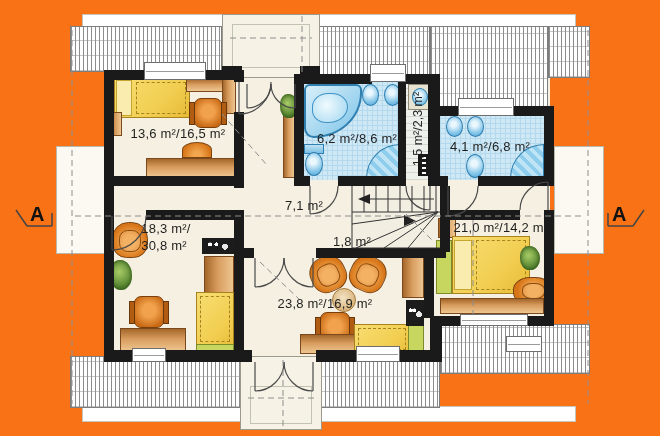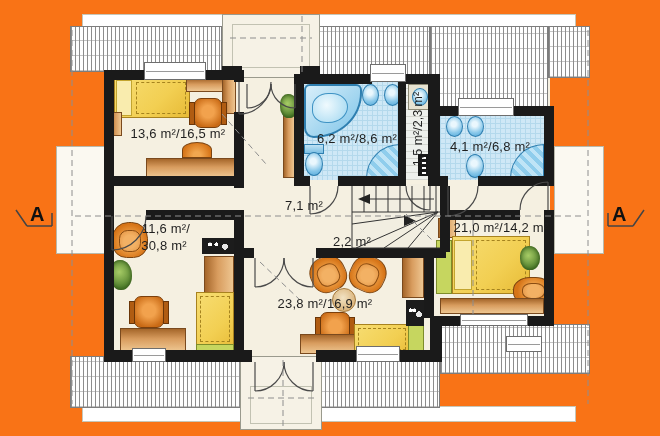--- a/index.html
+++ b/index.html
@@ -244,22 +244,22 @@
       <path d="M16 210 L27 226 M27 226 L52 226 M52 226 L52 213"></path>
       <path d="M644 210 L633 226 M633 226 L608 226 M608 226 L608 213"></path>
     </g>
   </svg>
 
   <div class="lbl" style="left:178px;top:126px;">13,6 m²/16,5 m²</div>
   <div class="lbl" style="left:357px;top:131px;">6,2 m²/8,6 m²</div>
   <div class="lbl-v" style="left:372px;top:122px;">1,5 m²/2,3 m²</div>
   <div class="lbl" style="left:490px;top:139px;">4,1 m²/6,8 m²</div>
   <div class="lbl" style="left:284px;top:198px;margin-left:20px;">7,1 m²</div>
-  <div class="lbl" style="left:352px;top:234px;">2,2 m²</div>
-  <div class="lbl" style="left:166px;top:221px;">11,6 m²/</div>
+  <div class="lbl" style="left:352px;top:234px;">1,8 m²</div>
+  <div class="lbl" style="left:166px;top:221px;">18,3 m²/</div>
   <div class="lbl" style="left:164px;top:238px;">30,8 m²</div>
   <div class="lbl" style="left:325px;top:296px;">23,8 m²/16,9 m²</div>
   <div class="lbl" style="left:501px;top:220px;">21,0 m²/14,2 m²</div>
 
   <div class="marker" style="left:30px;top:203px;">A</div>
   <div class="marker" style="left:612px;top:203px;">A</div>
 
 </div>
 
 </body></html>

